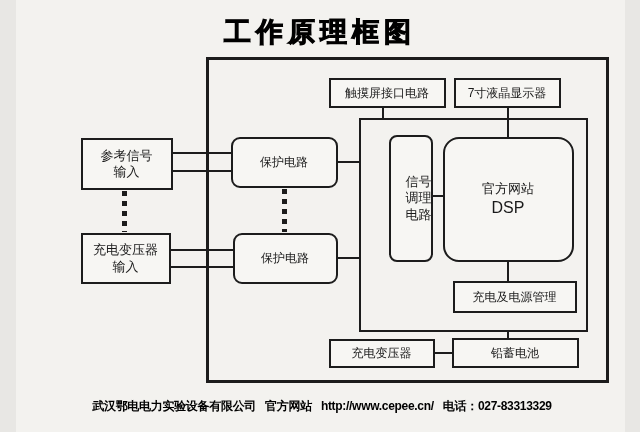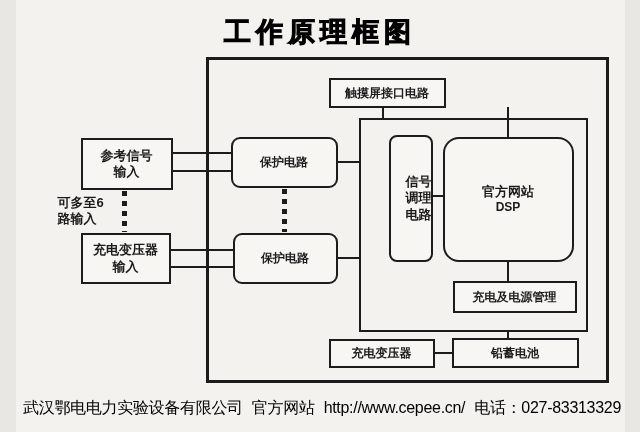--- a/index.html
+++ b/index.html
@@ -14,40 +14,40 @@
   .title{
     position:absolute;left:0;right:0;top:14px;
     text-align:center;font-size:27px;font-weight:900;
     letter-spacing:5px;color:#000;
     -webkit-text-stroke:1px #000;
   }
   .box{
     position:absolute;border:2px solid var(--line,#1c1c1c);
     background:var(--fill,#f7f6f3);
     display:flex;flex-direction:column;align-items:center;justify-content:center;
-    font-size:12px;font-weight:700;line-height:1.25;text-align:center;
+    font-size:12px;font-weight:400;line-height:1.25;text-align:center;
     color:#1a1a1a;white-space:nowrap;
   }
   .frame{
     position:absolute;border-style:solid;border-color:var(--line,#1c1c1c);
     background:transparent;
   }
   .hline{position:absolute;height:2px;background:var(--line,#1c1c1c);}
   .vline{position:absolute;width:2px;background:var(--line,#1c1c1c);}
   .vdash{
     position:absolute;width:5px;
     background:repeating-linear-gradient(to bottom,var(--line,#1c1c1c) 0 5px,transparent 5px 10px);
   }
   .note{
     position:absolute;font-size:13px;font-weight:600;line-height:1.2;
     color:#1a1a1a;white-space:nowrap;
   }
   .footer{
     position:absolute;left:4px;right:0;top:398px;
-    text-align:center;font-size:16px;font-weight:400;
+    text-align:center;font-size:12px;font-weight:700;
     letter-spacing:-0.3px;color:#000;white-space:nowrap;
   }
   .footer span{margin-right:9px;}
   .footer span:last-child{margin-right:0;}
 </style>
 </head>
 <body>
 
 <div id="stage" style="--line: #1c1c1c; --bg: #f3f2ef; --fill: #f7f6f3; --text: #111111;">
 
@@ -69,50 +69,49 @@
   <div class="vline" style="left:491px;top:107px;height:30px;"></div>
   <div class="vline" style="left:491px;top:261px;height:20px;"></div>
   <div class="vline" style="left:491px;top:331px;height:7px;"></div>
 
   <div class="vdash" style="left:106px;top:191px;height:41px;"></div>
   <div class="vdash" style="left:266px;top:189px;height:43px;"></div>
 
   <div class="box" style="left:313px;top:78px;width:117px;height:30px;">
     <span>触摸屏接口电路</span>
   </div>
+  <div class="box" style="left:438px;top:78px;width:107px;height:30px;">
+    <span>7寸液晶显示器</span>
+  </div>
 
   <div class="box" style="left:65px;top:138px;width:92px;height:52px;font-size:13px;">
     <span>参考信号</span>
     <span>输入</span>
   </div>
   <div class="box" style="left:65px;top:233px;width:90px;height:51px;font-size:13px;">
     <span>充电变压器</span>
     <span>输入</span>
   </div>
 
-  <div class="note" style="left:42px;top:195px;">
-    <div>可多至6</div>
-    <div>路输入</div>
-  </div>
 
   <div class="box" style="left:215px;top:137px;width:107px;height:51px;border-radius:9px;">
     <span>保护电路</span>
   </div>
   <div class="box" style="left:217px;top:233px;width:105px;height:51px;border-radius:9px;">
     <span>保护电路</span>
   </div>
 
   <div class="box" style="left:373px;top:135px;width:44px;height:127px;border-radius:8px;font-size:13px;padding-left:16px;">
     <span>信号</span>
     <span>调理</span>
     <span>电路</span>
   </div>
   <div class="box" style="left:427px;top:137px;width:131px;height:125px;border-radius:16px;font-size:13px;">
     <span>官方网站</span>
-    <span style="font-size:12px;">DSP</span>
+    <span style="font-size:16px;">DSP</span>
   </div>
   <div class="box" style="left:437px;top:281px;width:124px;height:32px;border-radius:0;">
     <span>充电及电源管理</span>
   </div>
 
   <div class="box" style="left:313px;top:339px;width:106px;height:29px;">
     <span>充电变压器</span>
   </div>
   <div class="box" style="left:436px;top:338px;width:127px;height:30px;">
     <span>铅蓄电池</span>

